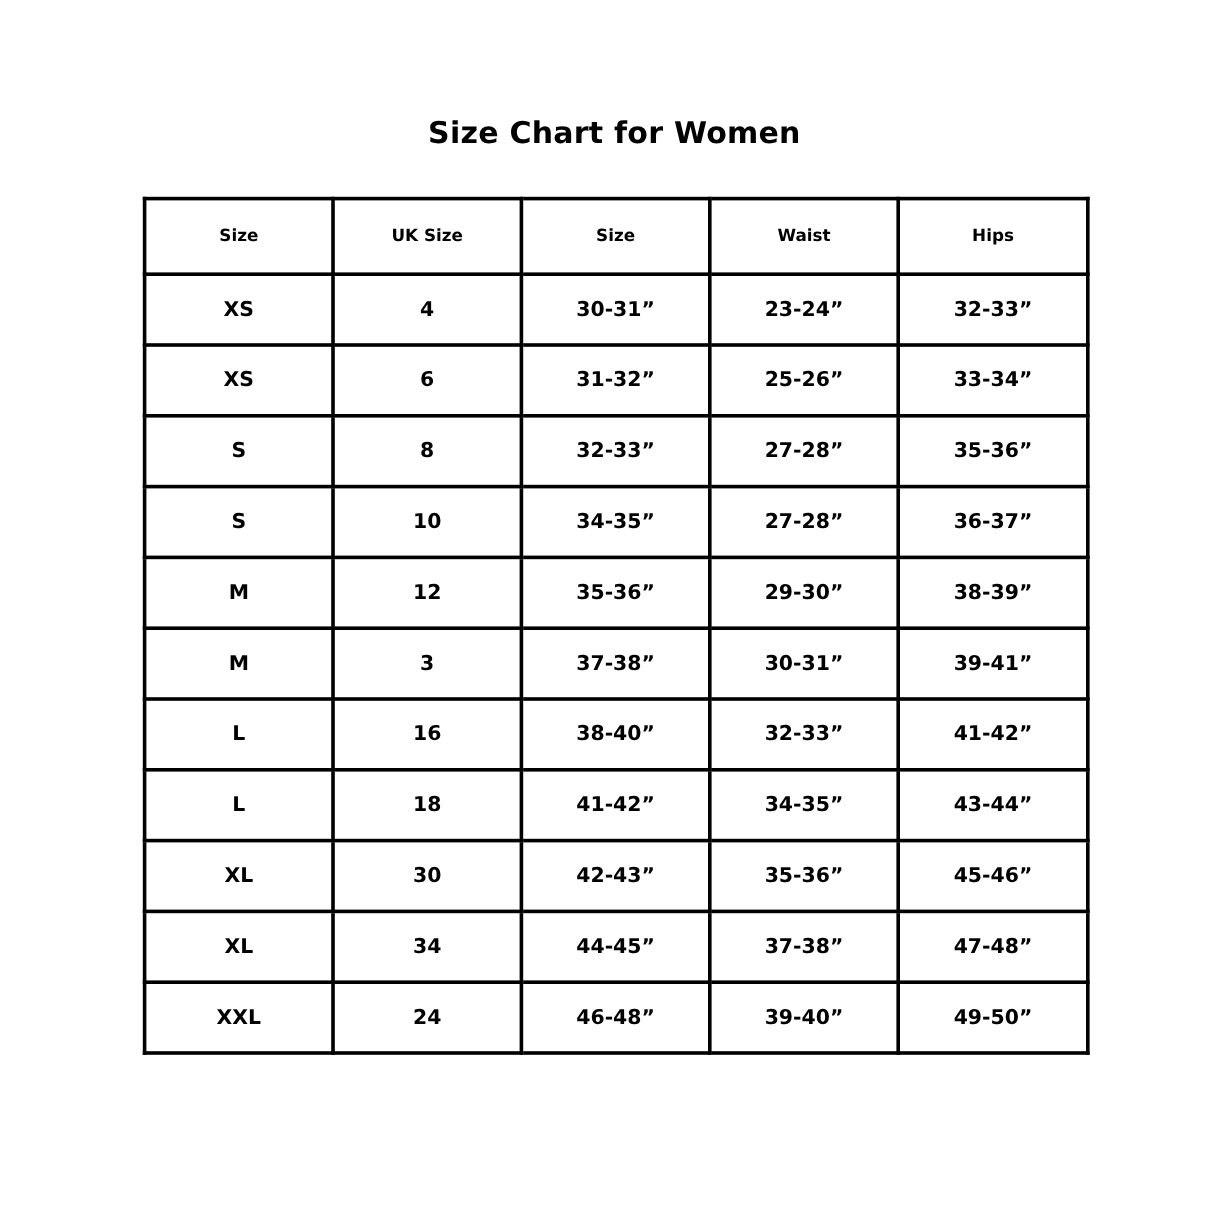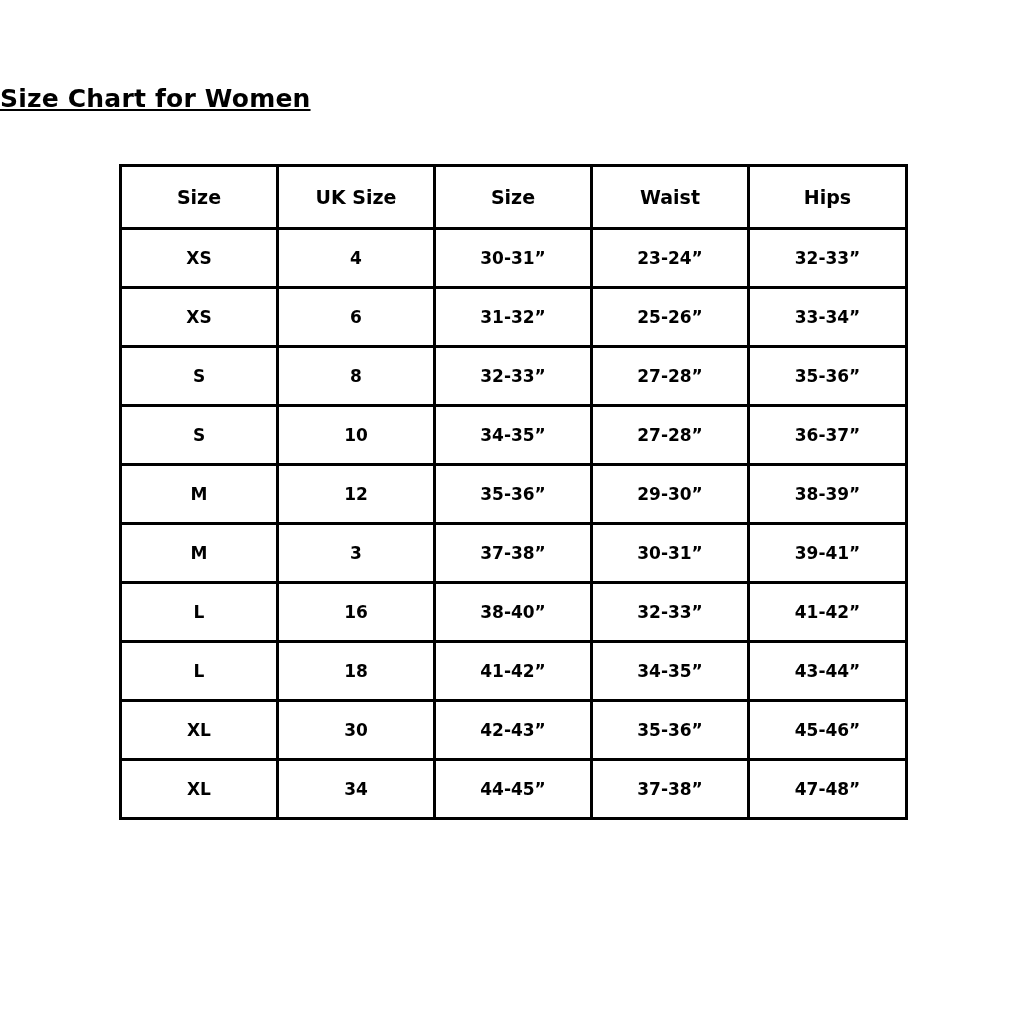--- a/index.html
+++ b/index.html
@@ -15,27 +15,27 @@
     overflow: hidden;
   }
   .page {
     width: 1024px;
     height: 1024px;
     position: relative;
     box-sizing: border-box;
   }
   .chart-title {
     position: absolute;
-    top: 84px;
+    top: 96px;
     left: 0;
     width: 1024px;
+    text-align: center;
     font-size: 25px;
     font-weight: bold;
     letter-spacing: 0.2px;
-    text-decoration: underline;
   }
   .table-wrap {
     position: absolute;
     top: 164px;
     left: 119px;
     width: 786px;
   }
   table.size-chart {
     border-collapse: collapse;
     width: 786px;
@@ -45,21 +45,21 @@
   table.size-chart td {
     border: 3px solid #000000;
     text-align: center;
     vertical-align: middle;
     font-size: 17px;
     font-weight: bold;
     height: 56px;
     padding: 0;
   }
   table.size-chart th {
-    font-size: 19px;
+    font-size: 14px;
     height: 60px;
   }
   col.c0 { width: 157px; }
   col.c1 { width: 157px; }
   col.c2 { width: 157px; }
   col.c3 { width: 157px; }
   col.c4 { width: 158px; }
 </style>
 </head>
 <body>
@@ -150,17 +150,24 @@
           <td>35-36”</td>
           <td>45-46”</td>
         </tr>
         <tr>
           <td>XL</td>
           <td>34</td>
           <td>44-45”</td>
           <td>37-38”</td>
           <td>47-48”</td>
         </tr>
+        <tr>
+          <td>XXL</td>
+          <td>24</td>
+          <td>46-48”</td>
+          <td>39-40”</td>
+          <td>49-50”</td>
+        </tr>
       </tbody>
     </table>
   </div>
 
 </div>
 
 </body></html>

